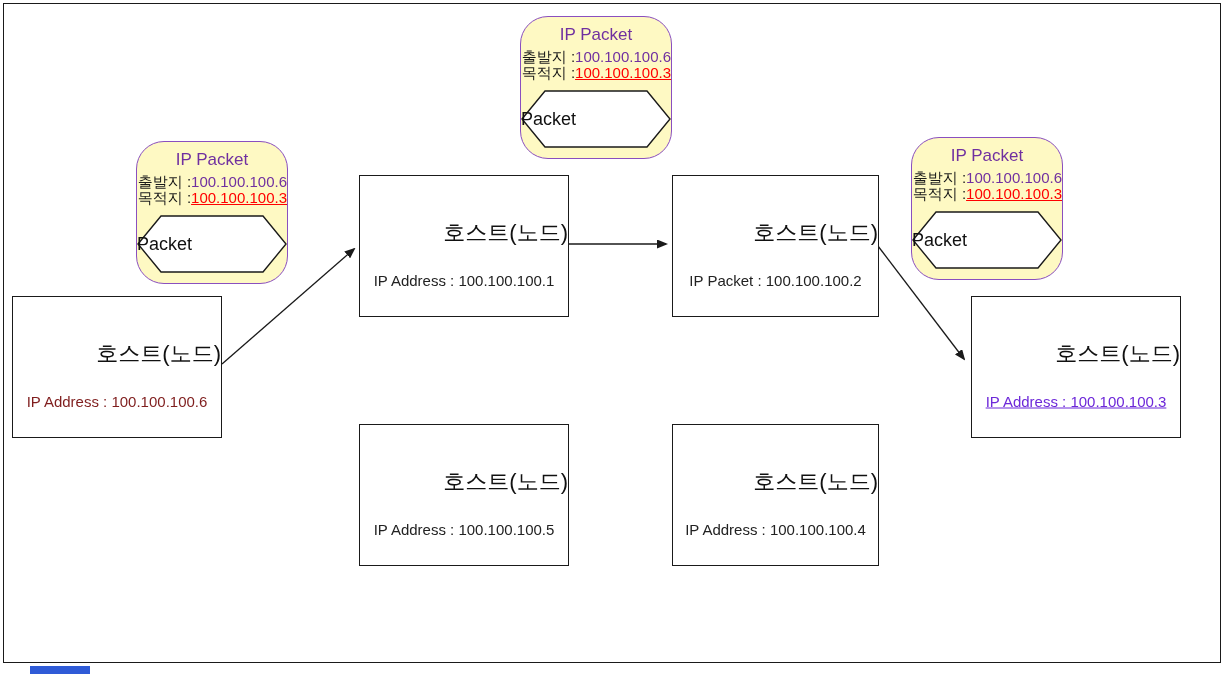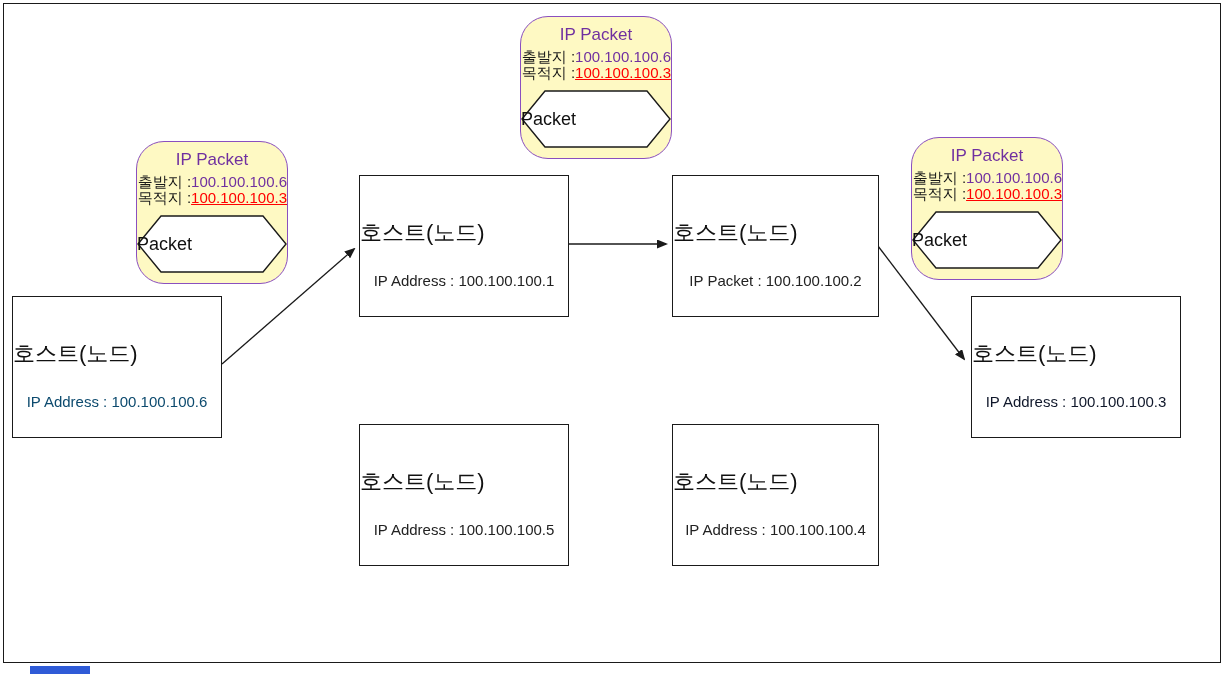--- a/index.html
+++ b/index.html
@@ -13,28 +13,28 @@
   }
   .arrows{position:absolute;left:0;top:0;width:1228px;height:674px;pointer-events:none;}
 
   
   .host-box{
     position:absolute;width:210px;height:142px;background:#ffffff;
     border:1px solid #1a1a1a;box-sizing:border-box;
   }
   .host-title{
     position:absolute;left:0;right:0;top:57px;height:26px;line-height:26px;
-    text-align:left;font-size:22px;color:#111;white-space:nowrap;transform:translateY(-50%);
+    text-align:right;font-size:22px;color:#111;white-space:nowrap;transform:translateY(-50%);
   }
   .host-ip{
     position:absolute;left:0;right:0;top:104px;height:15px;line-height:15px;
     text-align:center;font-size:15px;color:#222;white-space:nowrap;transform:translateY(-50%);
   }
-  .host-ip.purple{color:#0c4a6e;}
-  .host-ip.red{color:#0f172a;}
+  .host-ip.purple{color:#7f1d1d;}
+  .host-ip.red{color:#6d28d9;text-decoration:underline;}
 
   
   .packet-box{
     position:absolute;width:152px;height:143px;background:#fef9c3;
     border:1.5px solid #8A4FBF;border-radius:28px;box-sizing:border-box;
   }
   .packet-title{
     margin-top:7px;text-align:center;font-size:17px;line-height:21px;color:#7030A0;
   }
   .packet-lines{margin-top:4px;text-align:right;font-size:15px;line-height:16px;white-space:nowrap;}

